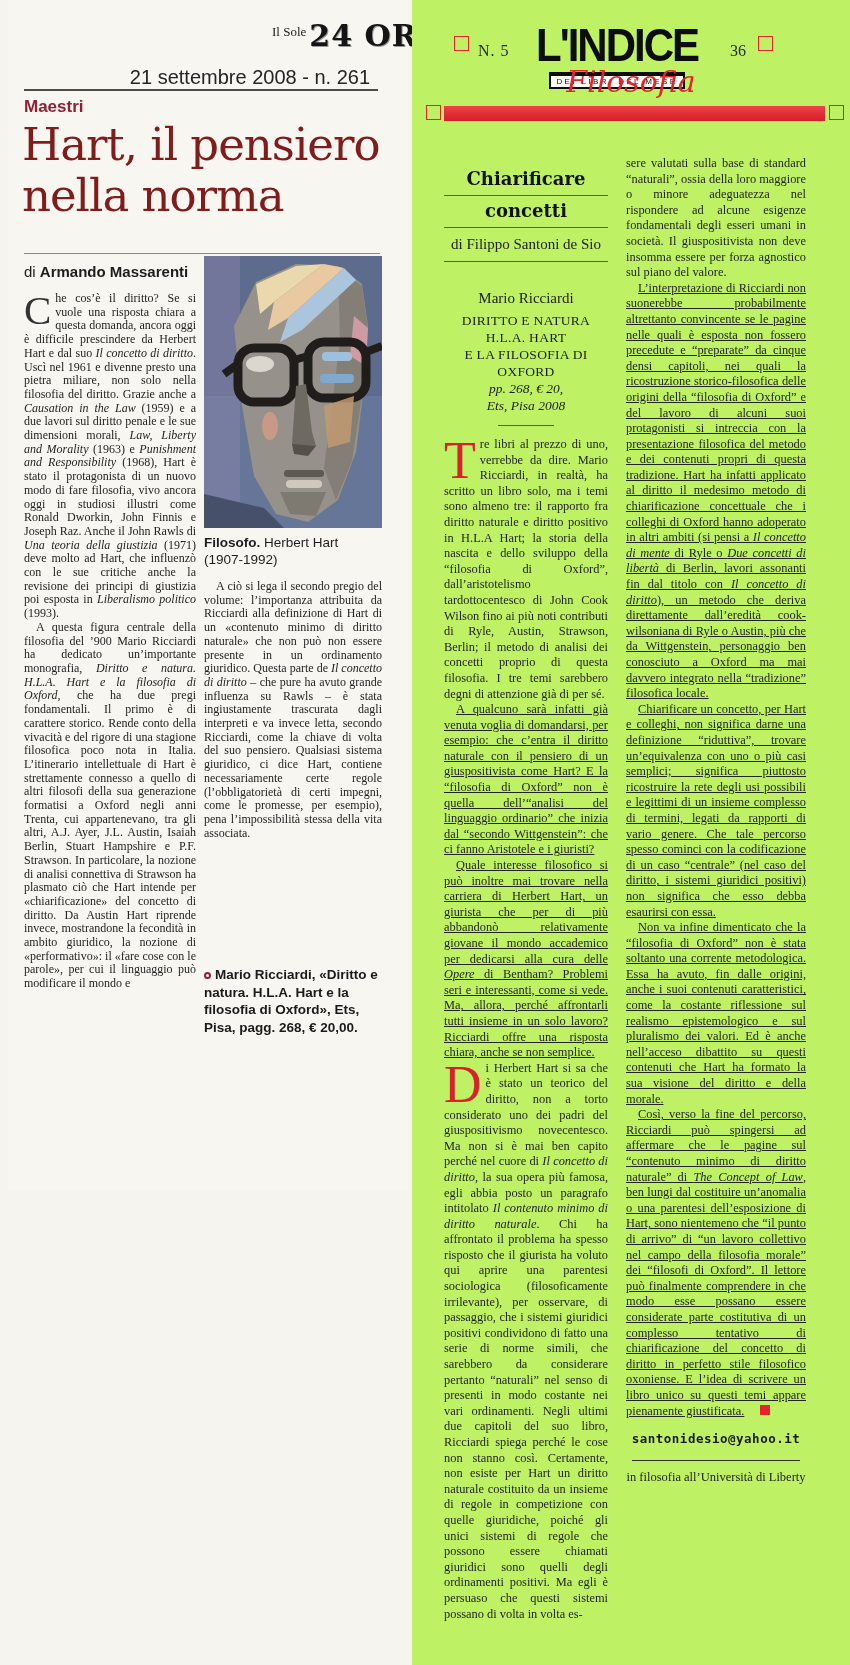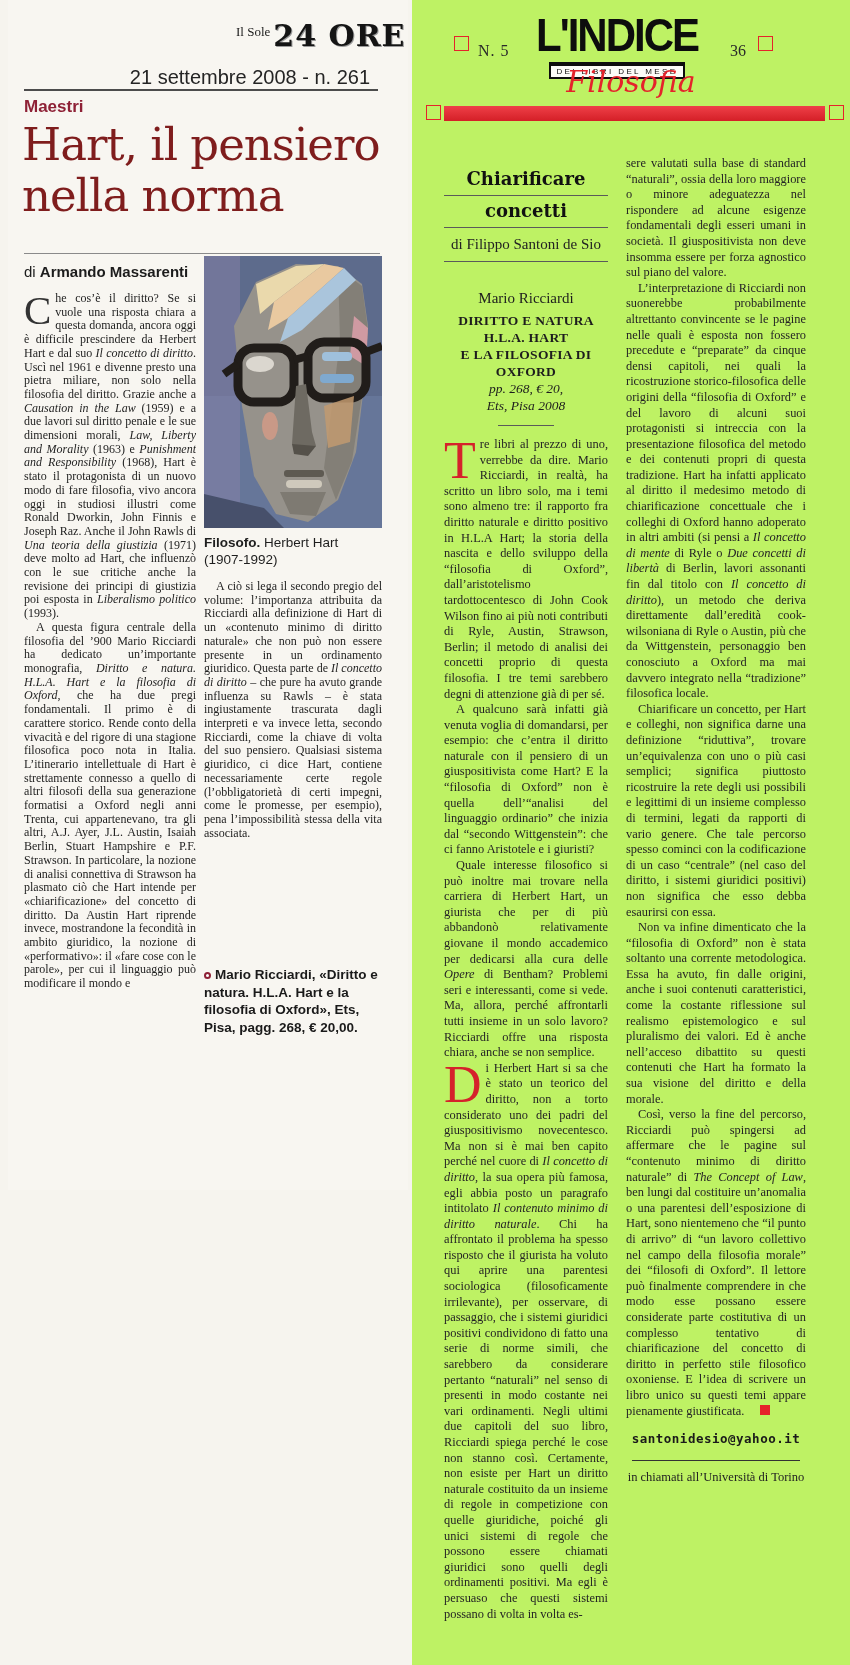--- a/index.html
+++ b/index.html
@@ -9,21 +9,21 @@
     background:#f6f4ee;
     font-family:"Liberation Serif", serif;
     color:#222;
     overflow:hidden;
   }
   .page { position:absolute; inset:0; }
 
   
   .clip-left { position:absolute; left:8px; top:0; width:400px; height:1190px; background:#f8f6f1; }
   .masthead { position:absolute; left:228px; top:18px; white-space:nowrap; }
-  .mast-prefix { font:13px "Liberation Serif", serif; color:#1a1a1a; vertical-align:10px; margin-right:3px; }
+  .mast-prefix { font:13px "Liberation Serif", serif; color:#1a1a1a; vertical-align:10px; margin-right:3px;margin-left:36px; }
   .mast-name { font-family:"DejaVu Serif", serif; font-weight:bold; font-size:30px; color:#141414; letter-spacing:1px; text-shadow:1px 1px 0 #9a9a9a; }
   .dateline { position:absolute; left:0; top:66px; width:362px; text-align:right; font-family:"Liberation Sans", sans-serif; font-size:20px; color:#242424; }
   .rule-header { position:absolute; left:16px; top:89px; width:354px; height:2px; background:#4c4c4c; }
   .section-label { position:absolute; left:16px; top:97px; font-family:"Liberation Sans", sans-serif; font-weight:bold; font-size:17px; color:#8e2136; }
   .headline { position:absolute; left:14px; top:119px; width:375px; font-family:"DejaVu Serif", serif; font-weight:normal; font-size:45px; line-height:51px; letter-spacing:-1px; color:#7f1d1d; }
   .rule-byline { position:absolute; left:16px; top:253px; width:356px; height:1px; background:#8a8a8a; }
   .byline { position:absolute; left:16px; top:263px; font-family:"Liberation Sans", sans-serif; font-size:15px; color:#1c1c1c; }
   .byline .bold { font-weight:bold; }
 
   .lbody p.para { text-align:justify; font-size:12px; line-height:13.7px; color:#232323; }
@@ -42,39 +42,39 @@
 
   
   .clip-right { position:absolute; left:412px; top:0; width:438px; height:1665px; background:#bef264; }
   .sq { position:absolute; width:15px; height:15px; border:1.5px solid #e5232b; background:transparent; }
   .sq-n5 { left:42px; top:36px; }
   .sq-36 { left:346px; top:36px; }
   .sq-bar-left { left:14px; top:105px; }
   .sq-bar-right { left:417px; top:105px; }
   .issue { position:absolute; left:66px; top:42px; font-family:"Liberation Serif", serif; font-size:16px; letter-spacing:1px; color:#2a2a2a; }
   .pageno { position:absolute; left:318px; top:42px; font-family:"Liberation Serif", serif; font-size:16px; color:#2a2a2a; }
-  .indice-logo { position:absolute; left:100px; top:12px; width:210px; text-align:center; }
+  .indice-logo { position:absolute; left:100px; top:22px; width:210px; text-align:center; }
   .indice-name { font-family:"Liberation Sans", sans-serif; font-weight:bold; font-size:42px; letter-spacing:-2px; transform:scaleY(1.08); color:#0d0d0d; }
   .indice-sub { display:inline-block; border:2px solid #0d0d0d; border-top-width:4px; font-family:"Liberation Sans", sans-serif; font-size:8px; letter-spacing:2.4px; padding:1px 5px; margin-top:-8px; color:#0d0d0d; background:#fcfbf7;text-align:center; }
   .filosofia { position:absolute; left:0; top:64px; width:438px; text-align:center; font-family:"DejaVu Serif", serif; font-style:italic; font-size:30px; color:#e5232b; }
   .redbar { position:absolute; left:32px; top:106px; width:381px; height:15px; background:linear-gradient(#ef4048,#d41f27); }
 
   .title-block { position:absolute; left:32px; top:166px; width:164px; text-align:center; }
   .atitle { font-family:"DejaVu Serif", serif; font-weight:bold; font-size:18px; padding:2px 0 4px; color:#111; }
   .tb-rule { border-top:1px solid #5a5a5a; margin:2px 0; }
   .abyline { font-family:"Liberation Serif", serif; font-size:15px; padding:6px 0; color:#222; }
 
   .bookinfo { position:absolute; left:32px; top:290px; width:164px; text-align:center; font-family:"Liberation Serif", serif; color:#1d1d1d; }
   .bi-author { font-size:15px; margin-bottom:5px; }
-  .bi-title { font-size:13.5px; font-weight:bold; letter-spacing:0.3px; line-height:17px; }
+  .bi-title { font-size:13.5px; font-weight:normal; letter-spacing:0.3px; line-height:17px; }
   .bi-det { font-size:13.5px; font-style:italic; line-height:17px; }
   .bi-rule { width:56px; border-top:1px solid #5a5a5a; margin:11px auto 0; }
 
   .rbody p.para { text-align:justify; font-size:12.4px; line-height:15.6px; color:#242424; }
-  .rbody p.para.indent { text-indent:12px; }
+  .rbody p.para.indent { text-indent:12px;text-decoration:underline; }
   .rbody .dropcap { float:left; font-family:"Liberation Serif", serif; font-size:52px; line-height:44px; padding:2px 4px 0 0; color:#d5222b; }
   .rcol1 { position:absolute; left:32px; top:437px; width:164px; height:1200px; overflow:hidden; }
   .rcol2 { position:absolute; left:214px; top:156px; width:180px; height:1495px; overflow:hidden; }
 
   .it { font-style:italic; }
   .endmark { display:inline-block; width:10px; height:10px; background:#e5232b; margin-left:16px; }
 
   .email { margin-top:12px; text-align:center; font-family:"DejaVu Sans Mono", monospace; font-weight:bold; font-size:12.5px; letter-spacing:0.5px; color:#1a1a1a; }
   .credit-rule { width:168px; border-top:1.5px solid #333; margin:14px auto 8px; }
   .credit { text-align:center; font-family:"Liberation Serif", serif; font-size:12.5px; line-height:16px; color:#222; }
@@ -189,17 +189,17 @@
       <div>
           <p class="para"><span>sere valutati sulla base di standard “naturali”, ossia della loro maggiore o minore adeguatezza nel rispondere ad alcune esigenze fondamentali degli esseri umani in società. Il giuspositivista non deve insomma essere per forza agnostico sul piano del valore.</span></p>
           <p class="para indent"><span>L’interpretazione di Ricciardi non suonerebbe probabilmente altrettanto convincente se le pagine nelle quali è esposta non fossero precedute e “preparate” da cinque densi capitoli, nei quali la ricostruzione storico-filosofica delle origini della “filosofia di Oxford” e del lavoro di alcuni suoi protagonisti si intreccia con la presentazione filosofica del metodo e dei contenuti propri di questa tradizione. Hart ha infatti applicato al diritto il medesimo metodo di chiarificazione concettuale che i colleghi di Oxford hanno adoperato in altri ambiti (si pensi a </span><span class="it">Il concetto di mente</span><span> di Ryle o </span><span class="it">Due concetti di libertà</span><span> di Berlin, lavori assonanti fin dal titolo con </span><span class="it">Il concetto di diritto</span><span>), un metodo che deriva direttamente dall’eredità cook-wilsoniana di Ryle o Austin, più che da Wittgenstein, personaggio ben conosciuto a Oxford ma mai davvero integrato nella “tradizione” filosofica locale.</span></p>
           <p class="para indent"><span>Chiarificare un concetto, per Hart e colleghi, non significa darne una definizione “riduttiva”, trovare un’equivalenza con uno o più casi semplici; significa piuttosto ricostruire la rete degli usi possibili e legittimi di un insieme complesso di termini, legati da rapporti di vario genere. Che tale percorso spesso cominci con la codificazione di un caso “centrale” (nel caso del diritto, i sistemi giuridici positivi) non significa che esso debba esaurirsi con essa.</span></p>
           <p class="para indent"><span>Non va infine dimenticato che la “filosofia di Oxford” non è stata soltanto una corrente metodologica. Essa ha avuto, fin dalle origini, anche i suoi contenuti caratteristici, come la costante riflessione sul realismo epistemologico e sul pluralismo dei valori. Ed è anche nell’acceso dibattito su questi contenuti che Hart ha formato la sua visione del diritto e della morale.</span></p>
           <p class="para indent"><span>Così, verso la fine del percorso, Ricciardi può spingersi ad affermare che le pagine sul “contenuto minimo di diritto naturale” di </span><span class="it">The Concept of Law</span><span>, ben lungi dal costituire un’anomalia o una parentesi dell’esposizione di Hart, sono nientemeno che “il punto di arrivo” di “un lavoro collettivo nel campo della filosofia morale” dei “filosofi di Oxford”. Il lettore può finalmente comprendere in che modo esse possano essere considerate parte costitutiva di un complesso tentativo di chiarificazione del concetto di diritto in perfetto stile filosofico oxoniense. E l’idea di scrivere un libro unico su questi temi appare pienamente giustificata.</span><span class="endmark"></span></p>
         </div>
       <div class="email">santonidesio@yahoo.it</div>
       <div class="credit-rule"></div>
       <div class="credit">
-        <div>in chiamati all’Università di Torino</div>
+        <div>in filosofia all’Università di Liberty</div>
       </div>
     </div>
   </section>
 </div>
 
 </body></html>

